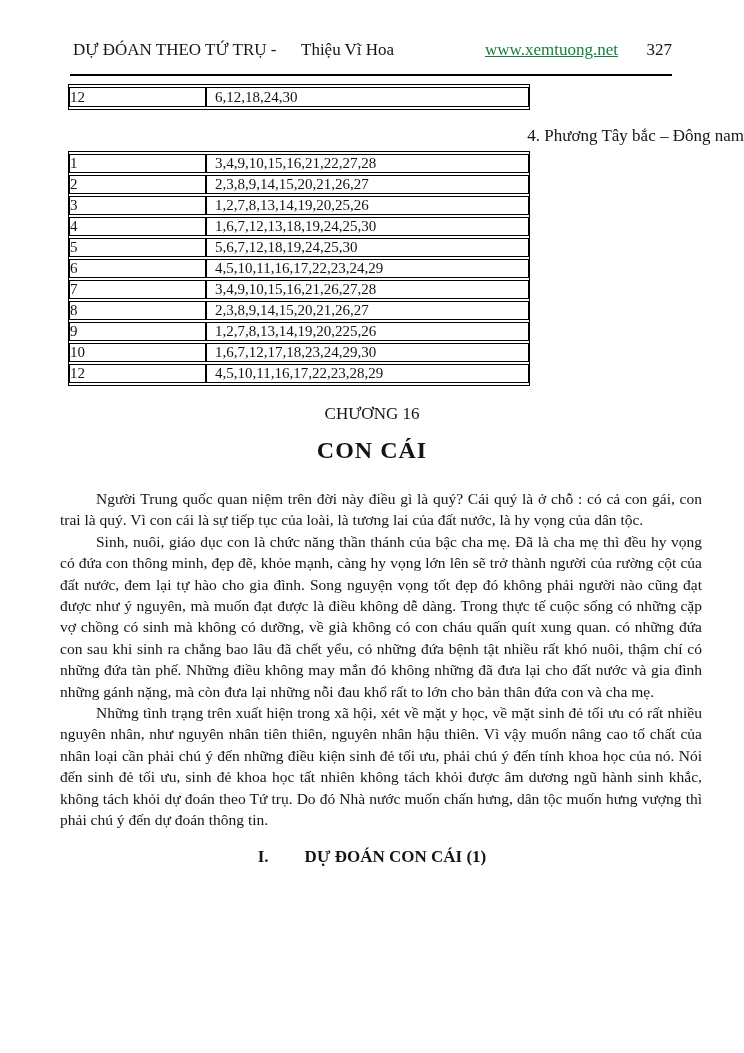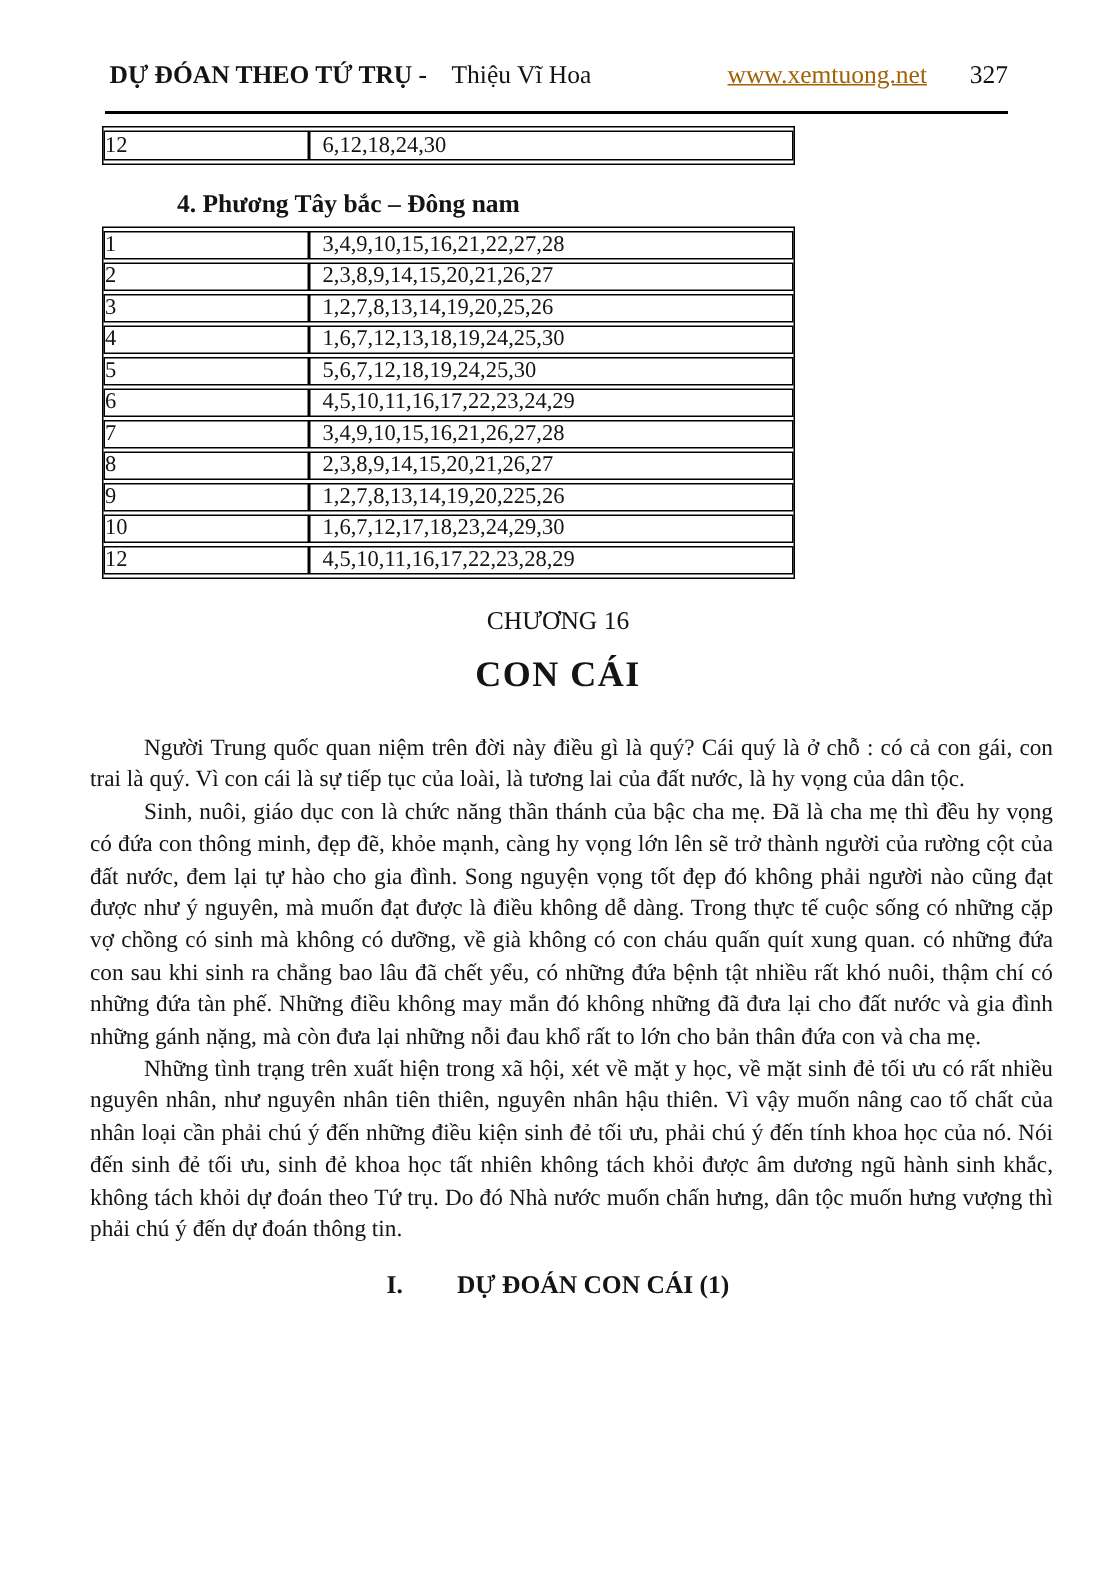--- a/index.html
+++ b/index.html
@@ -13,23 +13,23 @@
     overflow:hidden;
   }
   
   .header {
     position:relative;
     margin:40px 72px 0 73px;
     height:26px;
     font-size:17px;
     white-space:nowrap;
   }
-  .header .h-title  { position:absolute; left:0; top:0;font-weight:bold; }
+  .header .h-title  { position:absolute; left:0; top:0; }
   .header .h-author { position:absolute; left:228px; top:0; }
-  .header .h-site   { position:absolute; left:412px; top:0; text-decoration:underline; color:#a16207; cursor:pointer; }
+  .header .h-site   { position:absolute; left:412px; top:0; text-decoration:underline; color:#15803d; cursor:pointer; }
   .header .h-page   { position:absolute; right:0; top:0;margin-left:48px; }
   .header-rule {
     margin:8px 72px 0 70px;
     border:none; border-top:2px solid #000;
   }
   
   table.grid {
     border-collapse:separate;
     border-spacing:0 2px;
     border:1px solid #000;
@@ -54,22 +54,23 @@
     font-size:16px;
     background:linear-gradient(to bottom left,
       transparent calc(50% - 0.8px), #000 50%, transparent calc(50% + 0.8px));
   }
   td.corner .lbl-top    { position:absolute; top:1px;  right:9px; }
   td.corner .lbl-bottom { position:absolute; bottom:1px; left:5px; }
   td.col2-head { text-align:center; font-size:16px; height:39px; }
   
   .tbl-title {
     margin:16px 0 5px 118px;
-    font-weight:bold;
+    font-weight:normal;
     font-size:17px;
+    text-align:right;
   }
   .chapter-num {
     margin-top:18px;
     text-align:center;
     font-weight:normal;
     font-size:17px;
   }
   .chapter-title {
     margin-top:13px;
     text-align:center;

